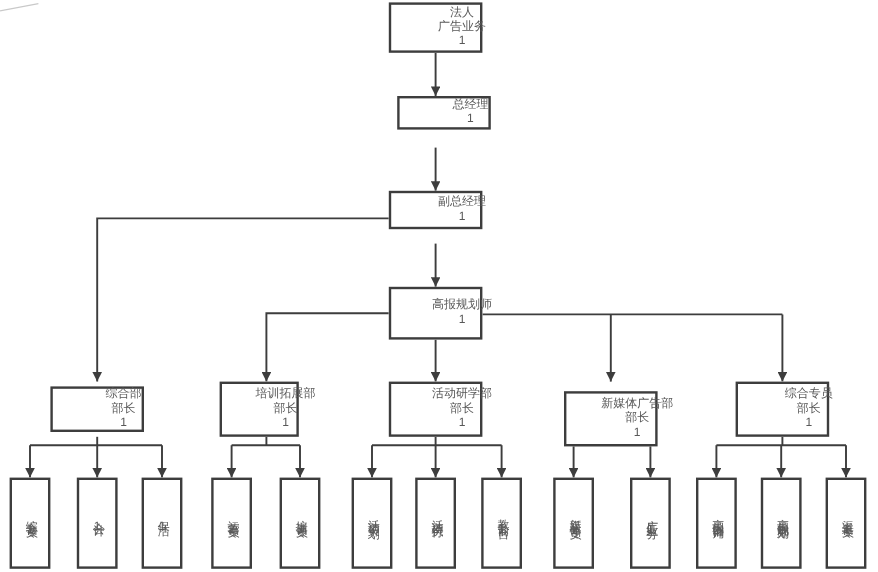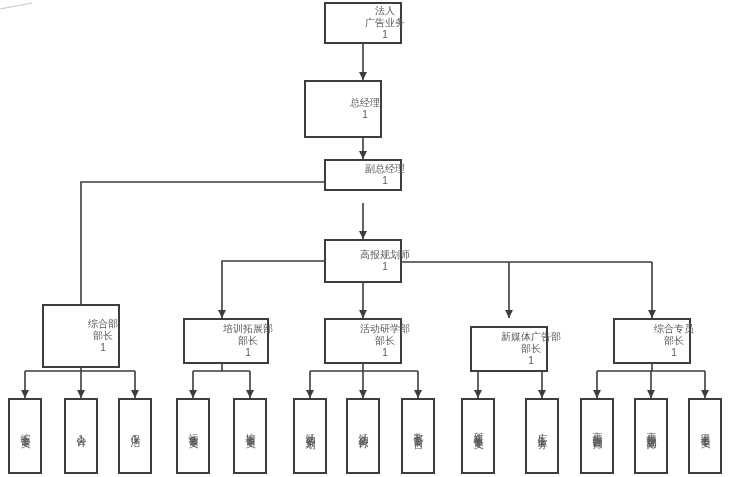--- a/index.html
+++ b/index.html
@@ -84,42 +84,42 @@
       <path d="M705,371 V398" marker-end="url(#arr)"></path>
     </g>
   </svg>
 
   <div class="node" style="left:324px;top:2px;width:78px;height:42px">
     <span class="ln">法人</span>
     <span class="ln">广告业务</span>
     <span class="ln">1</span>
   </div>
 
-  <div class="node" style="left:304px;top:80px;width:78px;height:58px">
+  <div class="node" style="left:331px;top:80px;width:78px;height:28px">
     <span class="ln">总经理</span>
     <span class="ln">1</span>
   </div>
 
   <div class="node" style="left:324px;top:159px;width:78px;height:32px">
     <span class="ln">副总经理</span>
     <span class="ln">1</span>
   </div>
 
   <div class="node" style="left:324px;top:239px;width:78px;height:44px">
     <span class="ln">高报规划师</span>
     <span class="ln">1</span>
   </div>
 
-  <div class="node" style="left:42px;top:304px;width:78px;height:64px">
+  <div class="node" style="left:42px;top:322px;width:78px;height:38px">
     <span class="ln">综合部</span>
     <span class="ln">部长</span>
     <span class="ln">1</span>
   </div>
 
-  <div class="node" style="left:183px;top:318px;width:86px;height:46px">
+  <div class="node" style="left:183px;top:318px;width:66px;height:46px">
     <span class="ln">培训拓展部</span>
     <span class="ln">部长</span>
     <span class="ln">1</span>
   </div>
 
   <div class="node" style="left:324px;top:318px;width:78px;height:46px">
     <span class="ln">活动研学部</span>
     <span class="ln">部长</span>
     <span class="ln">1</span>
   </div>

